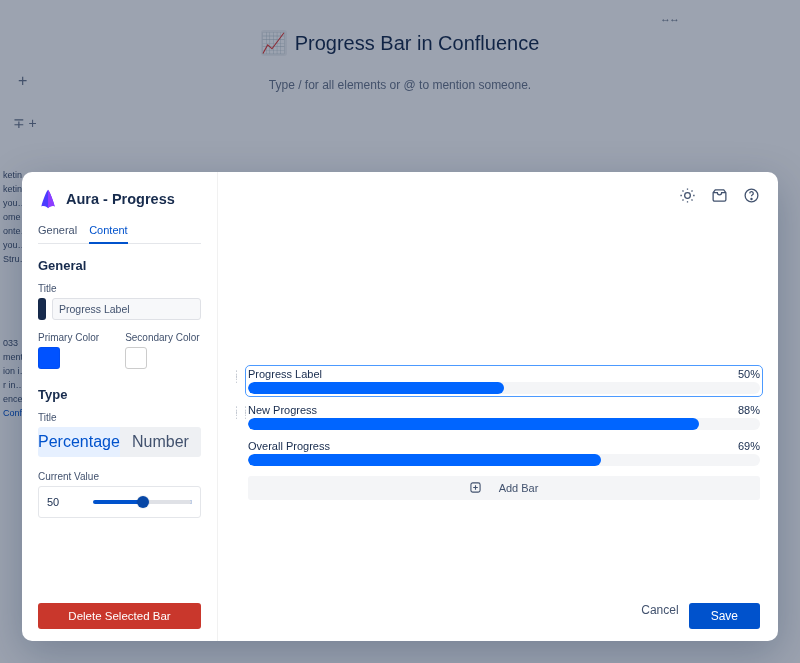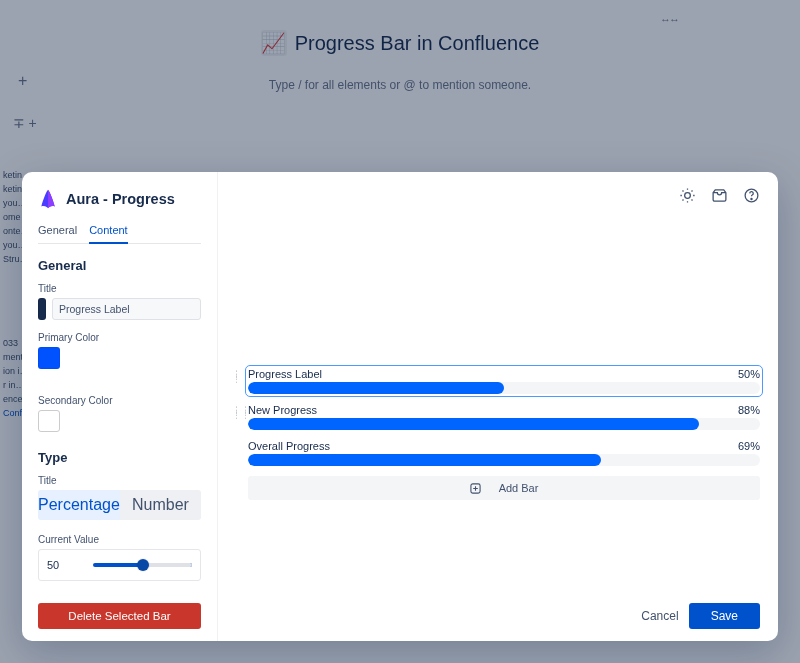--- a/index.html
+++ b/index.html
@@ -35,21 +35,21 @@
   .section-h { font-size: 13px; font-weight: 700; margin-bottom: 10px; color: #172B4D; }
   .field-label { font-size: 10px; color: #42526E; margin-bottom: 4px; }
 
   .title-row { display: flex; gap: 6px; align-items: center; margin-bottom: 12px; }
   .swatch { width: 22px; height: 22px; border-radius: 3px; border: 1px solid rgba(0,0,0,0.05); cursor: pointer; }
   .swatch.black { background: #172B4D; }
   .swatch.blue { background: #0052FF; }
   .swatch.white { background: #fff; border: 1px solid #ccc; }
   .title-input { flex: 1; height: 22px; border: 1px solid #dfe1e6; background: #f7f8fa; border-radius: 3px; padding: 0 6px; font-size: 10.5px; color: #42526E; }
 
-  .color-row { display: flex; gap: 26px; margin-bottom: 18px; flex-direction: column; }
+  .color-row { display: flex; gap: 26px; margin-bottom: 18px; }
   .color-block { display: flex; flex-direction: column; }
 
   .type-toggle { display: flex; margin-bottom: 14px; border-radius: 3px; overflow: hidden; font-size: 16px; }
   .type-half { flex: 1; text-align: center; padding: 6px 0; background: #eef0f3; color: #42526E; cursor: pointer; }
   .type-half.active { background: #E6F0FF; color: #0052CC; }
 
   .cv-row { display: flex; align-items: center; gap: 10px; background: #ffffff; border: 1px solid #e4e6ea; border-radius: 3px; padding: 4px 8px; height: 32px; }
   .cv-input { width: 36px; border: none; font-size: 11px; color: #172B4D; outline: none; background: transparent; }
   .cv-slider { flex: 1; position: relative; height: 4px; background: #0052CC; border-radius: 2px; }
   .cv-slider .rest { position: absolute; right: 0; top: 0; bottom: 0; background: #dfe1e6; border-radius: 2px; }
@@ -67,24 +67,24 @@
 
   .bar-row { display: flex; align-items: flex-start; gap: 4px; margin-bottom: 10px; }
   .drag-dots { color: #B3BAC5; font-size: 9px; line-height: 5px; padding-top: 4px; width: 12px; visibility: hidden; }
   .bar-row.has-drag .drag-dots { visibility: visible; }
   .bar-content { flex: 1; }
   .bar-header { display: flex; justify-content: space-between; font-size: 11px; color: #172B4D; margin-bottom: 2px; }
   .bar-track { height: 12px; background: #f4f5f7; border-radius: 6px; position: relative; overflow: hidden; }
   .bar-fill { position: absolute; left: 0; top: 0; bottom: 0; background: #0065FF; border-radius: 6px; }
   .bar-row.selected .bar-content { outline: 1px solid #4C9AFF; outline-offset: 2px; border-radius: 2px; }
 
-  .add-bar-btn { margin: 10px 0 0 16px; width: calc(100% - 16px); background: #F4F5F7; border: none; border-radius: 3px; padding: 6px 0; font-size: 11px; color: #42526E; cursor: pointer; display: flex; align-items: flex-end; justify-content: center; gap: 18px; }
+  .add-bar-btn { margin: 10px 0 0 16px; width: calc(100% - 16px); background: #F4F5F7; border: none; border-radius: 3px; padding: 6px 0; font-size: 11px; color: #42526E; cursor: pointer; display: flex; align-items: flex-start; justify-content: center; gap: 18px; }
   .plus-square { width: 11px; height: 11px; }
 
-  .rp-footer { display: flex; justify-content: flex-end; align-items: center; gap: 10px; padding: 12px 18px; }
+  .rp-footer { display: flex; justify-content: flex-end; align-items: flex-start; gap: 10px; padding: 12px 18px; }
   .cancel-link { font-size: 12px; color: #42526E; cursor: pointer; }
   .save-btn { background: #0052CC; color: #fff; border: none; border-radius: 3px; padding: 6px 22px; font-size: 12px; font-weight: 500; cursor: pointer; }
 </style>
 </head>
 <body>
 
 <div class="bg-page">
   <div class="bg-title-row">
     <span class="emoji-box">📈</span>
     <span>Progress Bar in Confluence</span>

